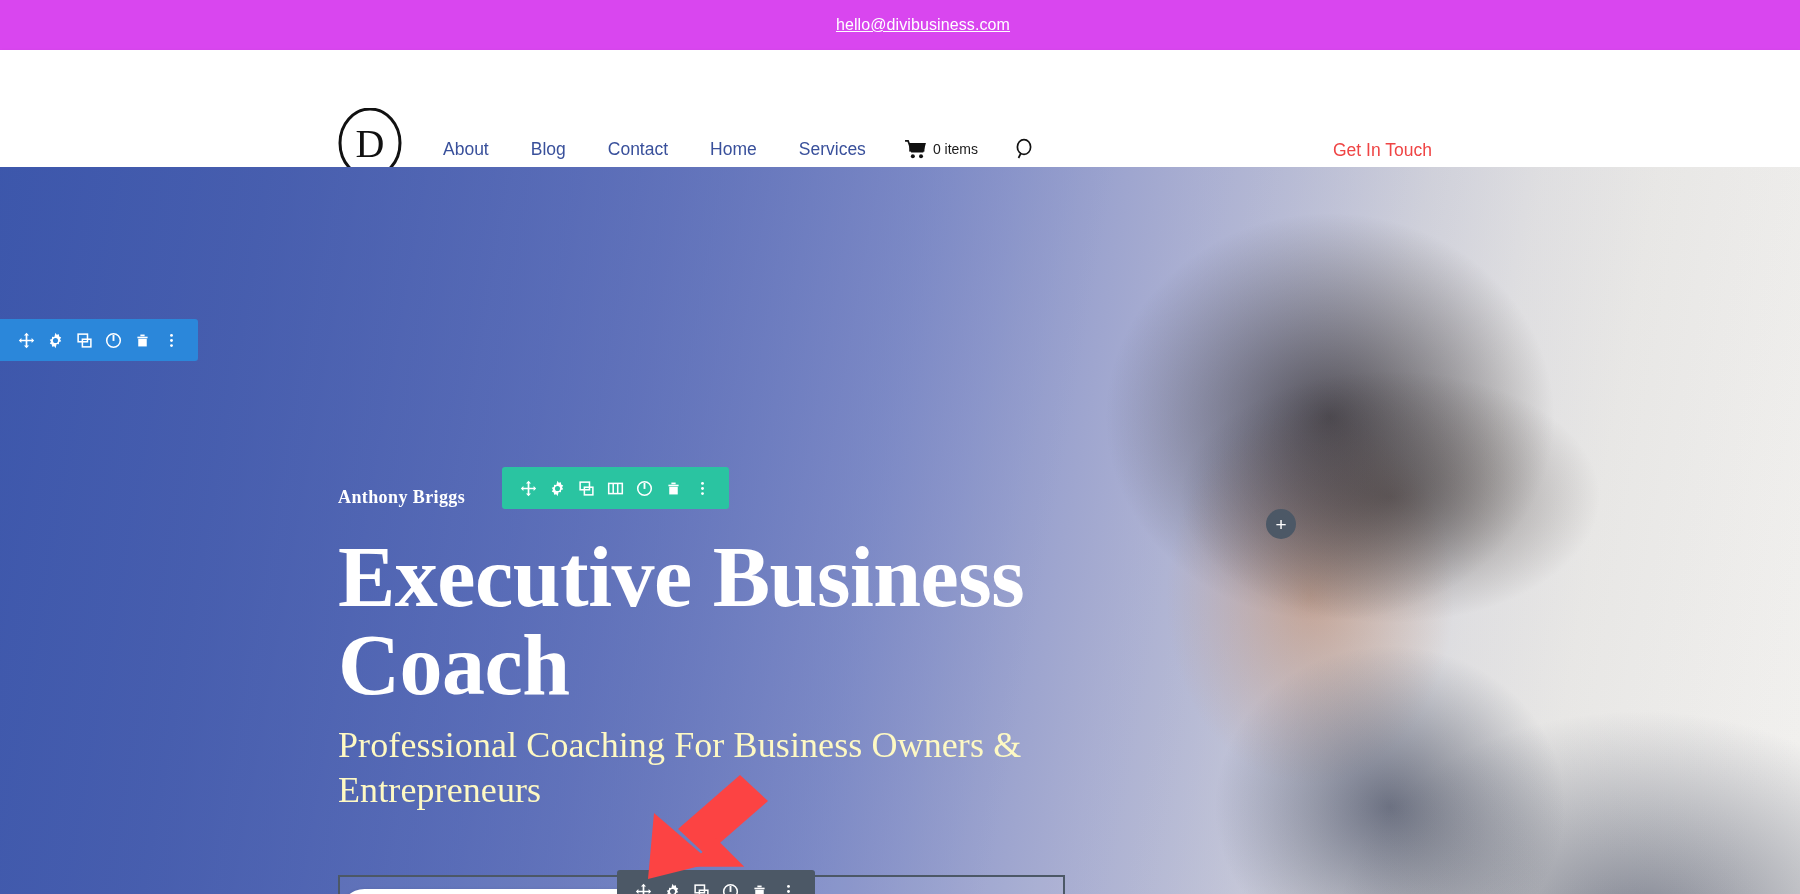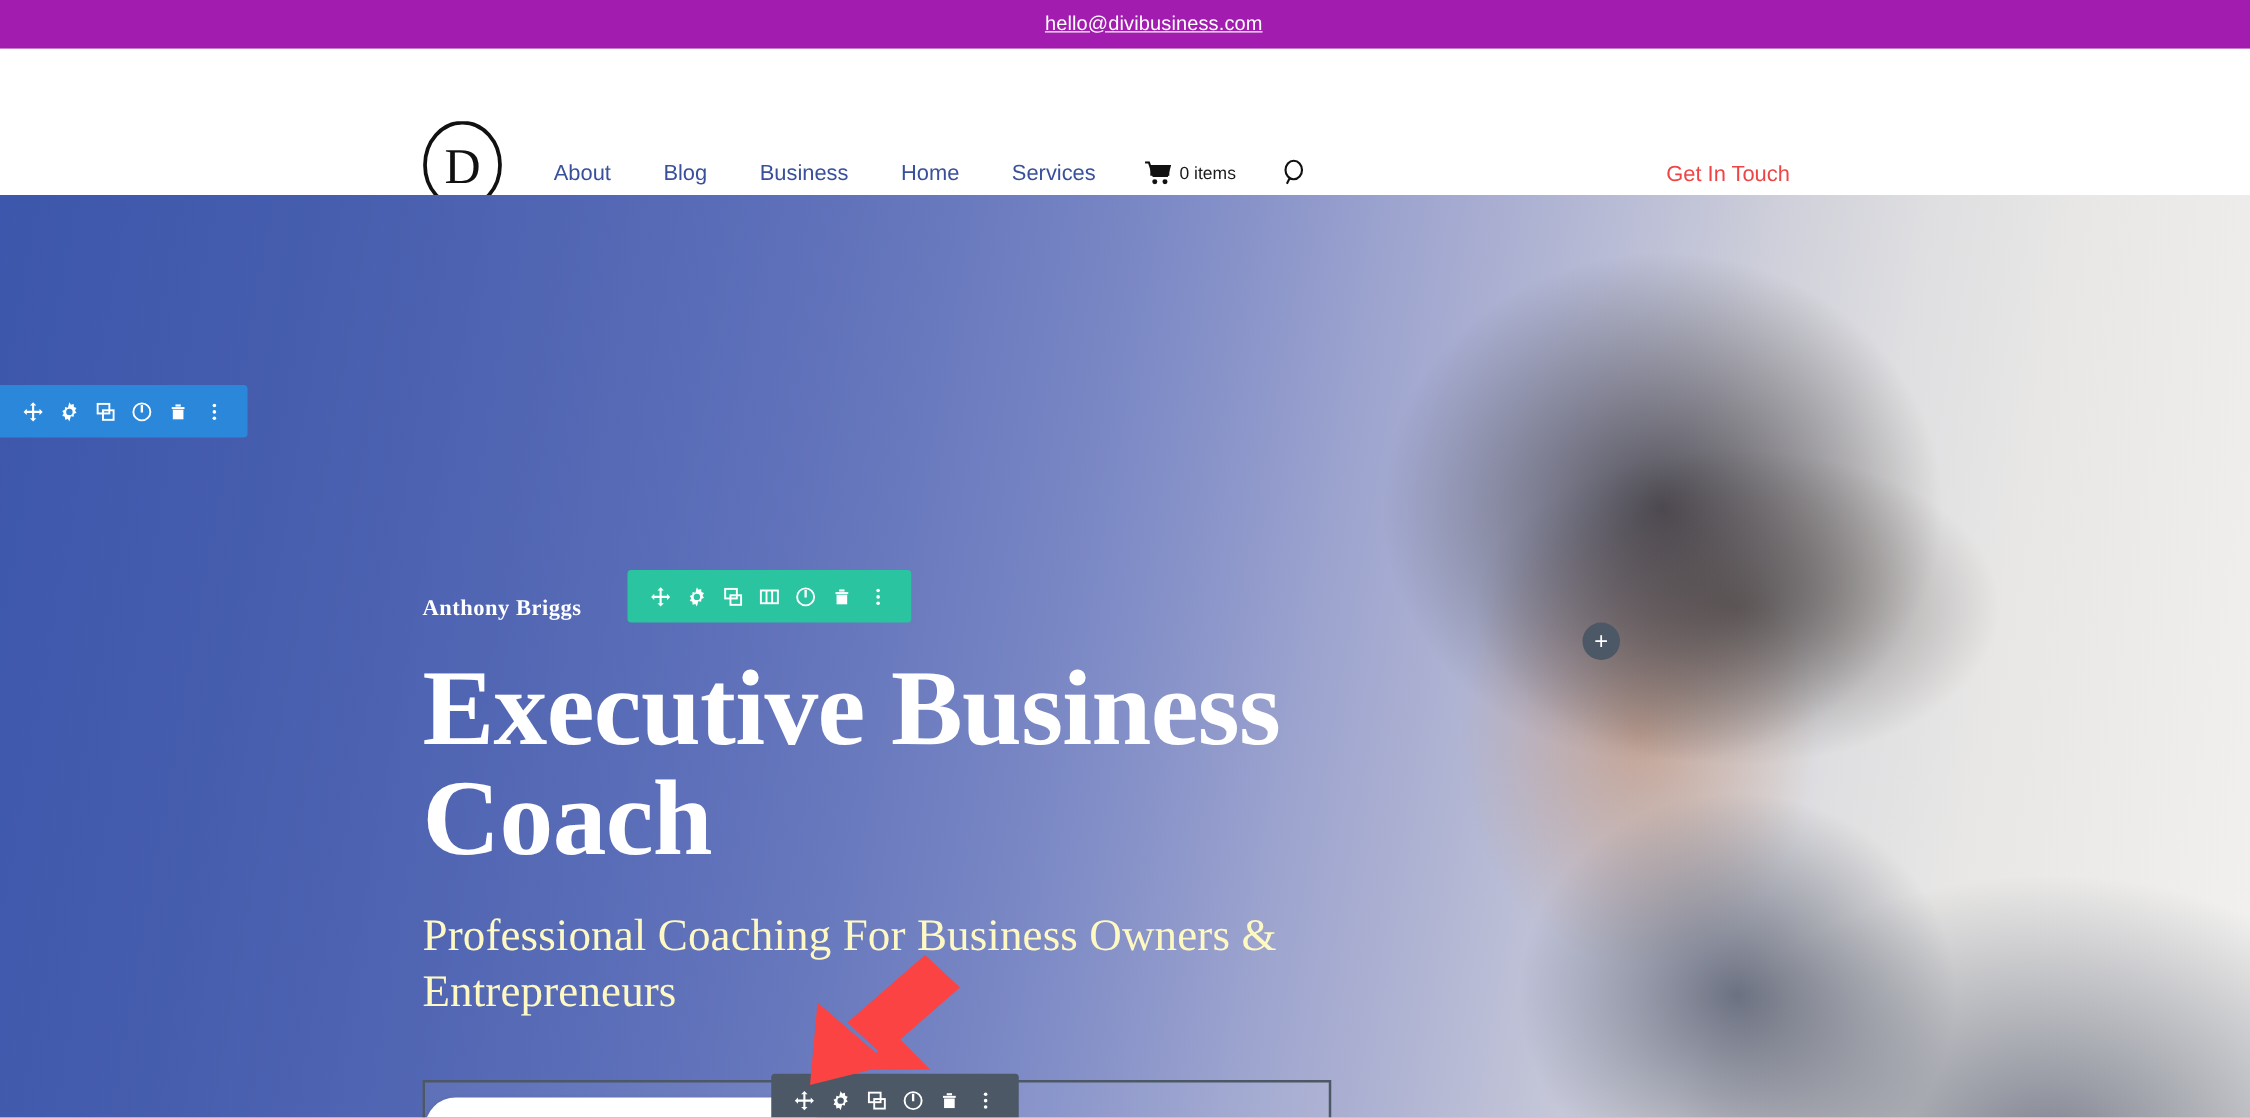--- a/index.html
+++ b/index.html
@@ -5,22 +5,22 @@
   * { box-sizing: border-box; margin: 0; padding: 0; }
   html, body {
     width: 1800px; height: 894px;
     overflow: hidden;
     font-family: "Liberation Sans", sans-serif;
     background: #ffffff;
   }
 
   
   .topbar {
-    height: 39px;
-    background: #a21caf;
+    height: 50px;
+    background: #d946ef;
     display: flex;
     align-items: center;
     justify-content: center;
     position: relative;
     padding-left: 46px;
   }
   .topbar-email {
     color: #ffffff;
     font-size: 16px;
     text-decoration: underline;
@@ -160,21 +160,21 @@
     letter-spacing: .4px;
     margin-bottom: 26px;
   }
   .hero-title {
     color: #ffffff;
     font-family: "Liberation Serif", serif;
     font-weight: bold;
     font-size: 86px;
     line-height: 1.02;
     letter-spacing: -.5px;
-    margin-bottom: 28px;
+    margin-bottom: 14px;
   }
   .hero-sub {
     color: #fef9c3;
     font-family: "Liberation Serif", serif;
     font-weight: normal;
     font-size: 36px;
     line-height: 1.25;
     letter-spacing: .1px;
     max-width: 730px;
   }
@@ -225,21 +225,21 @@
   <a class="logo" href="#">
     <svg width="70" height="70" viewBox="0 0 70 70">
       <ellipse cx="35" cy="35" rx="30" ry="34" fill="none" stroke="#111" stroke-width="3"></ellipse>
       <text x="35" y="49" font-family="Liberation Serif, serif" font-size="40" fill="#111" text-anchor="middle">D</text>
     </svg>
   </a>
 
   <nav class="nav">
     <a href="#">About</a>
     <a href="#">Blog</a>
-    <a href="#">Business</a>
+    <a href="#">Contact</a>
     <a href="#">Home</a>
     <a href="#">Services</a>
 
     <span class="cart-wrap">
       <svg width="21" height="19" viewBox="0 0 22 20">
         <path d="M0 1h3.2l1.1 3M4.3 4h16.5l-2.3 8.3H7.1L4.3 4z" fill="none" stroke="#111" stroke-width="1.8"></path>
         <rect x="4.4" y="3.4" width="16" height="8.8" fill="#111"></rect>
         <circle cx="8.2" cy="17.2" r="2.1" fill="#111"></circle>
         <circle cx="16.8" cy="17.2" r="2.1" fill="#111"></circle>
       </svg>

